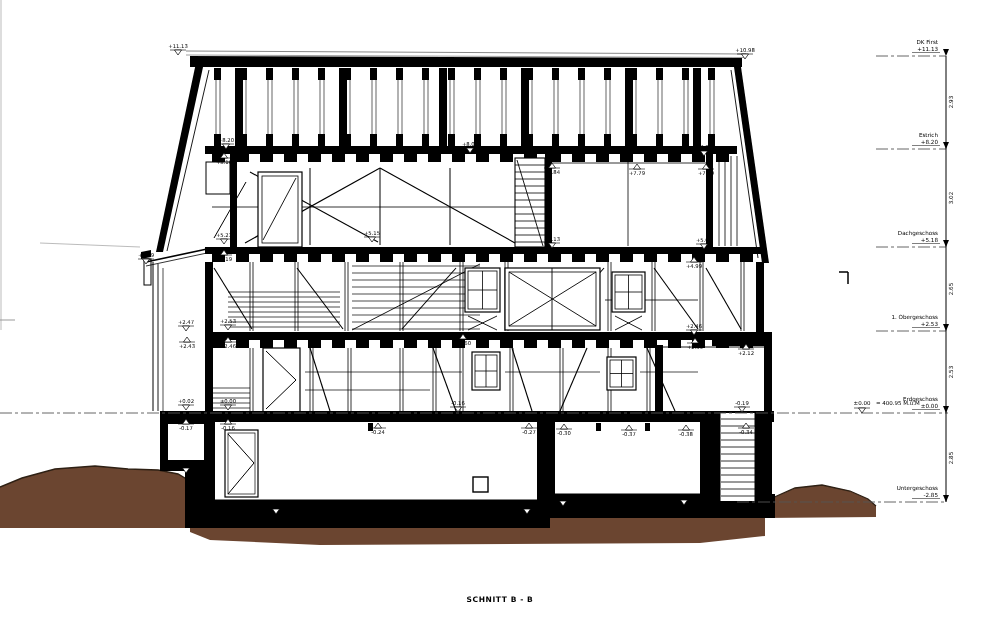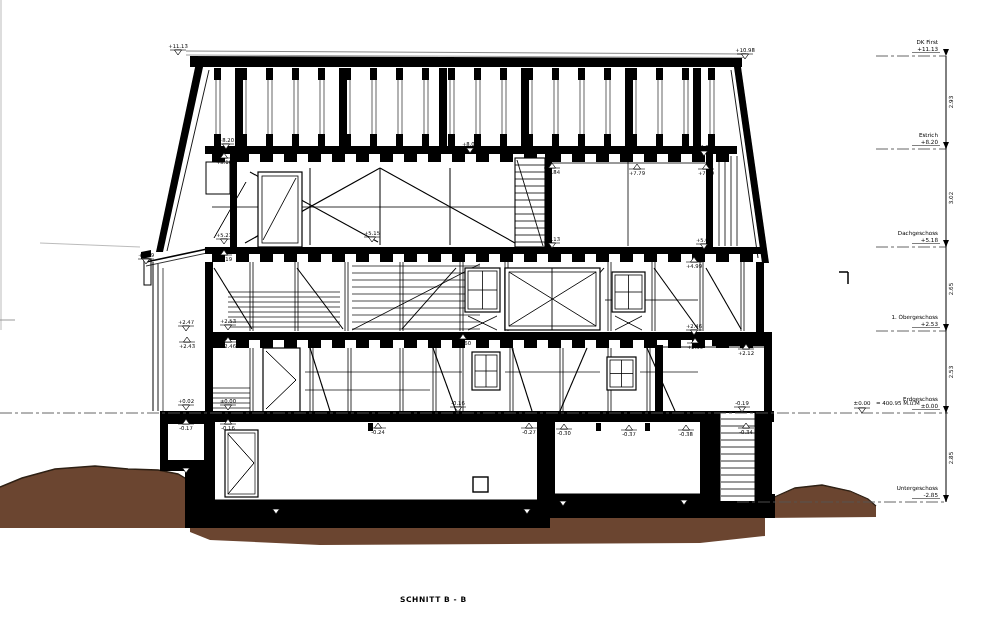--- a/index.html
+++ b/index.html
@@ -1,19 +1,19 @@
 <!DOCTYPE html>
 <html><head>
 <meta charset="utf-8">
 <style>
   html,body{margin:0;padding:0;background:#fff;}
   #canvas{position:relative;width:1000px;height:627px;background:#fff;overflow:hidden;
           font-family:"DejaVu Sans","Liberation Sans",sans-serif;}
   svg{position:absolute;left:0;top:0;}
-  #title{position:absolute;left:400px;top:595px;width:200px;text-align:left;
+  #title{position:absolute;left:400px;top:595px;width:200px;text-align:center;
          font-size:7.5px;font-weight:bold;letter-spacing:.6px;color:#000;}
   text{font-family:"DejaVu Sans","Liberation Sans",sans-serif;}
 </style>
 </head>
 <body>
 
 <div id="canvas">
   <svg id="dwg" width="1000" height="627" viewBox="0 0 1000 627">
       <g>
         <polygon points="0,487 22,478 55,469 95,466 128,469 158,470 178,474 190,481 190,528 0,528" fill="#6B4530"></polygon>

